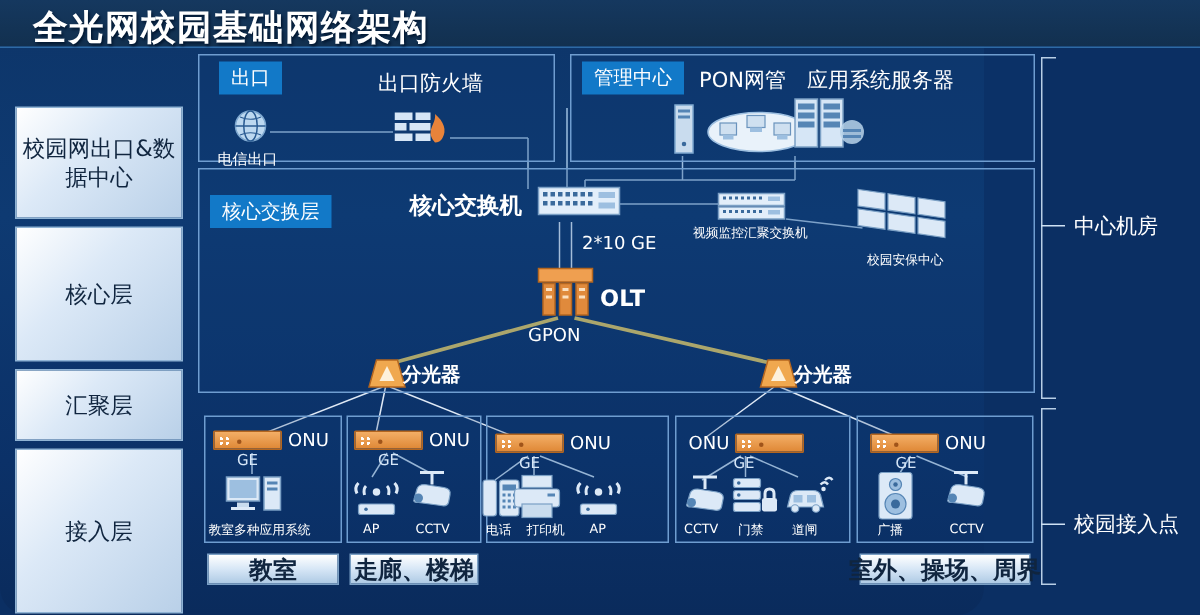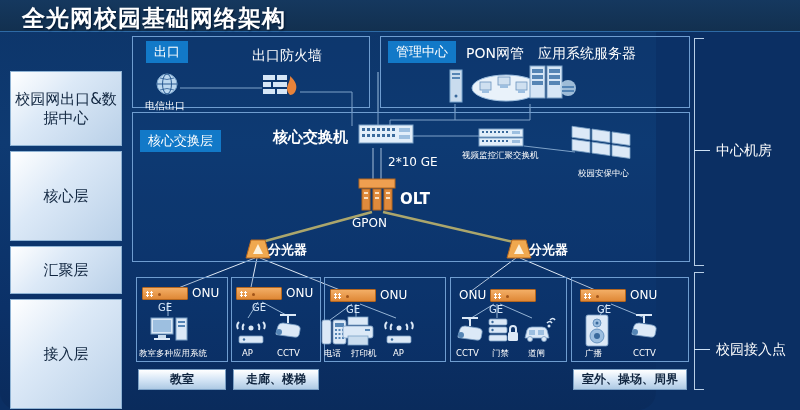--- a/index.html
+++ b/index.html
@@ -75,22 +75,22 @@
   }
   .onu-box::after{
     content:""; position:absolute; left:15px; top:5px; width:3px; height:3px;
     border-radius:50%; background:#a0541a;
   }
   .onu-txt { color:#fff; font-weight:normal; font-size:12px; margin:0 4px; }
   .room-box {
     position:absolute; height:21px;
     background: linear-gradient(180deg,#ffffff 0%, #d6e6f6 50%, #aecae4 100%);
     border:1px solid #7ba0c5;
-    display:flex; align-items:center; justify-content:center;
-    color:#10253f; font-size:12px; font-weight:bold; white-space:nowrap;
+    display:flex; align-items:flex-start; justify-content:center;
+    color:#10253f; font-size:16px; font-weight:bold; white-space:nowrap;
   }
   .right-lbl { position:absolute; color:#ffffff; font-size:14px; white-space:nowrap; }
   .brace { position:absolute; border:1px solid #b8cee6; border-right:none; }
   .icon { position:absolute; }
 </style>
 </head>
 <body>
 
 <div id="root">
 

